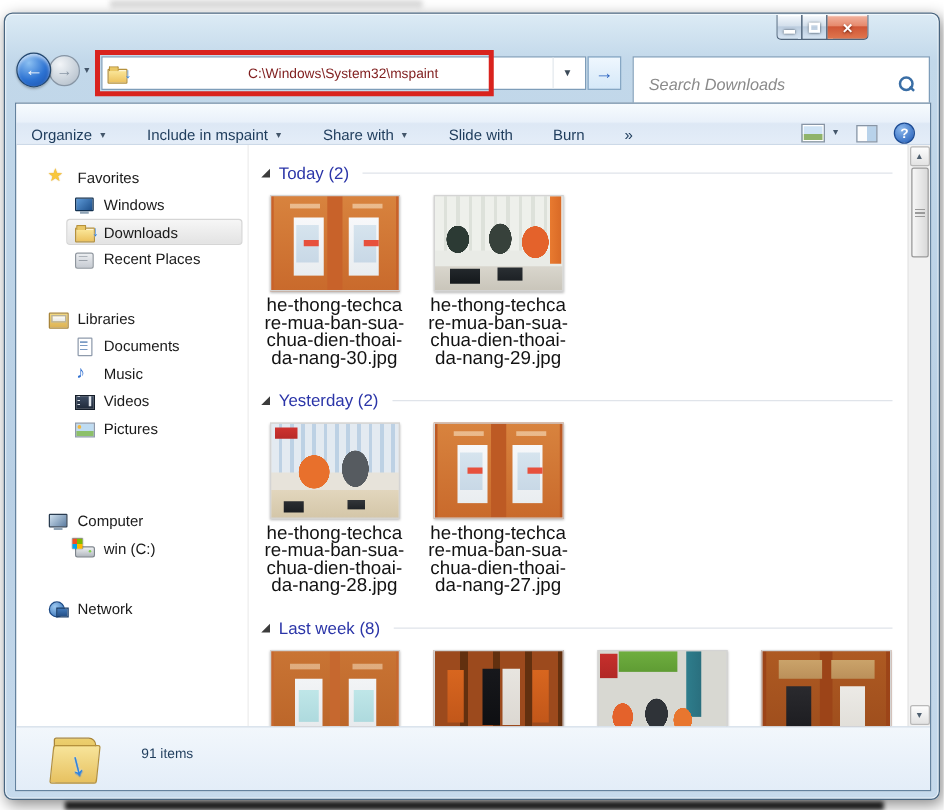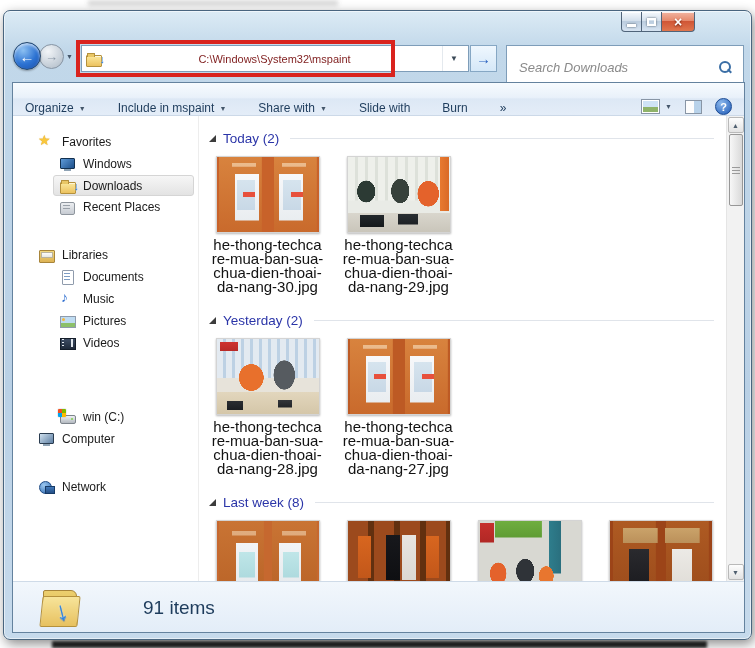--- a/index.html
+++ b/index.html
@@ -217,21 +217,21 @@
   
   .statusbar { height:51px; flex:none; background:linear-gradient(#f2f7fc,#e3edf8); border-top:1px solid #cfdbe8;
     display:flex; align-items:flex-start; padding:6px 10px 0 28px; position:relative; }
   .big-folder { position:relative; width:44px; height:42px; flex:none; }
   .big-folder .back { position:absolute; left:2px; top:2px; width:34px; height:36px;
     background:linear-gradient(#eccf6e,#d9af4a); border:1px solid #a8853a; border-radius:2px 6px 2px 2px; }
   .big-folder .front { position:absolute; left:0; top:8px; width:38px; height:31px;
     background:linear-gradient(#f7e49a,#e7c160); border:1px solid #b5913c; border-radius:2px; transform:skewX(-6deg); }
   .big-folder .big-arrow { position:absolute; left:14px; top:8px; font-size:26px; font-weight:bold; color:#2f85de;
     text-shadow:0 0 2px #fff, 0 1px 1px #1b4f8a; transform:rotate(-14deg); }
-  .status-text { margin-left:58px; margin-top:9px; font-size:19px; color:#1e3c5c; }
+  .status-text { margin-left:28px; margin-top:9px; font-size:11px; color:#1e3c5c; }
 </style>
 </head>
 <body>
 
 <div class="blur-top"></div>
 <div class="blur-bottom"></div>
 
 <div class="window">
 
   <div class="caps">
@@ -343,38 +343,38 @@
           <span class="sic i-doc"></span>
           <span>Documents</span>
         </div>
         <div class="side-item lvl1">
           <span class="sic i-music">
               <span class="glyph-ic">♪</span>
             </span>
           <span>Music</span>
         </div>
         <div class="side-item lvl1">
+          <span class="sic i-vid"></span>
+          <span>Videos</span>
+        </div>
+        <div class="side-item lvl1">
           <span class="sic i-pic"></span>
           <span>Pictures</span>
         </div>
-        <div class="side-item lvl1">
-          <span class="sic i-vid"></span>
-          <span>Videos</span>
-        </div>
         <div class="side-gap"></div>
         <div class="side-gap"></div>
+        <div class="side-item">
+          <span class="sic i-comp"></span>
+          <span>Computer</span>
+        </div>
         <div class="side-item lvl1">
           <span class="sic i-drive">
               <span class="flag"></span>
             </span>
           <span>win (C:)</span>
-        </div>
-        <div class="side-item">
-          <span class="sic i-comp"></span>
-          <span>Computer</span>
         </div>
         <div class="side-gap"></div>
         <div class="side-item">
           <span class="sic i-net"></span>
           <span>Network</span>
         </div>
       </div>
 
       <div class="content">
 

